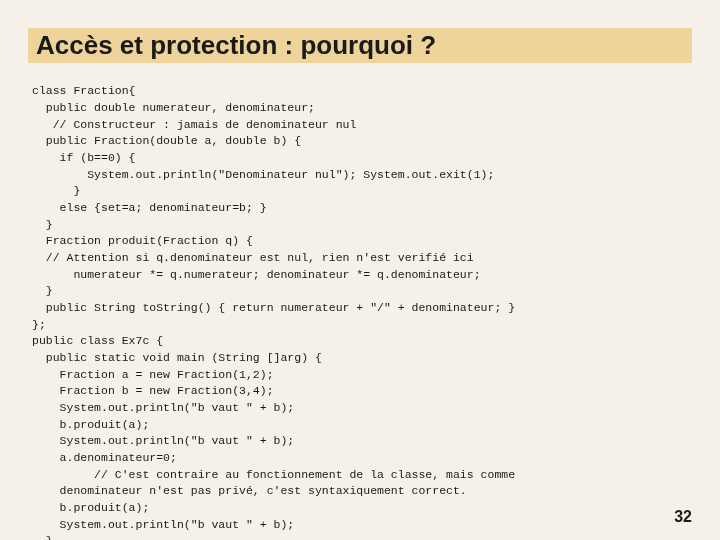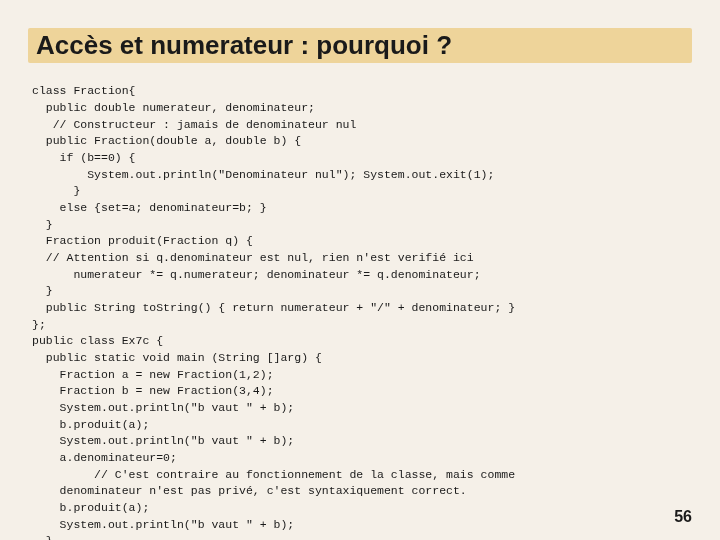--- a/index.html
+++ b/index.html
@@ -65,21 +65,21 @@
       font-weight: bold;
       color: #1a1a1a;
     }
   </style>
 </head>
 <body>
 
 <div class="slide">
   <div class="title-container">
     <div class="title-highlight"></div>
-    <div class="title">Accès et numerateur : pourquoi ?</div>
+    <div class="title">Accès et protection : pourquoi ?</div>
   </div>
 
   <div class="code-block">class Fraction{
   public double numerateur, denominateur;
    // Constructeur : jamais de denominateur nul
   public Fraction(double a, double b) {
     if (b==0) {
         System.out.println("Denominateur nul"); System.out.exit(1);
       }
     else {set=a; denominateur=b; }
@@ -98,14 +98,14 @@
     b.produit(a);
     System.out.println("b vaut " + b);
     a.denominateur=0;
          // C'est contraire au fonctionnement de la classe, mais comme
     denominateur n'est pas privé, c'est syntaxiquement correct.
     b.produit(a);
     System.out.println("b vaut " + b);
   }
 }</div>
 
-  <div class="page-number">56</div>
+  <div class="page-number">32</div>
 </div>
 
 </body></html>

